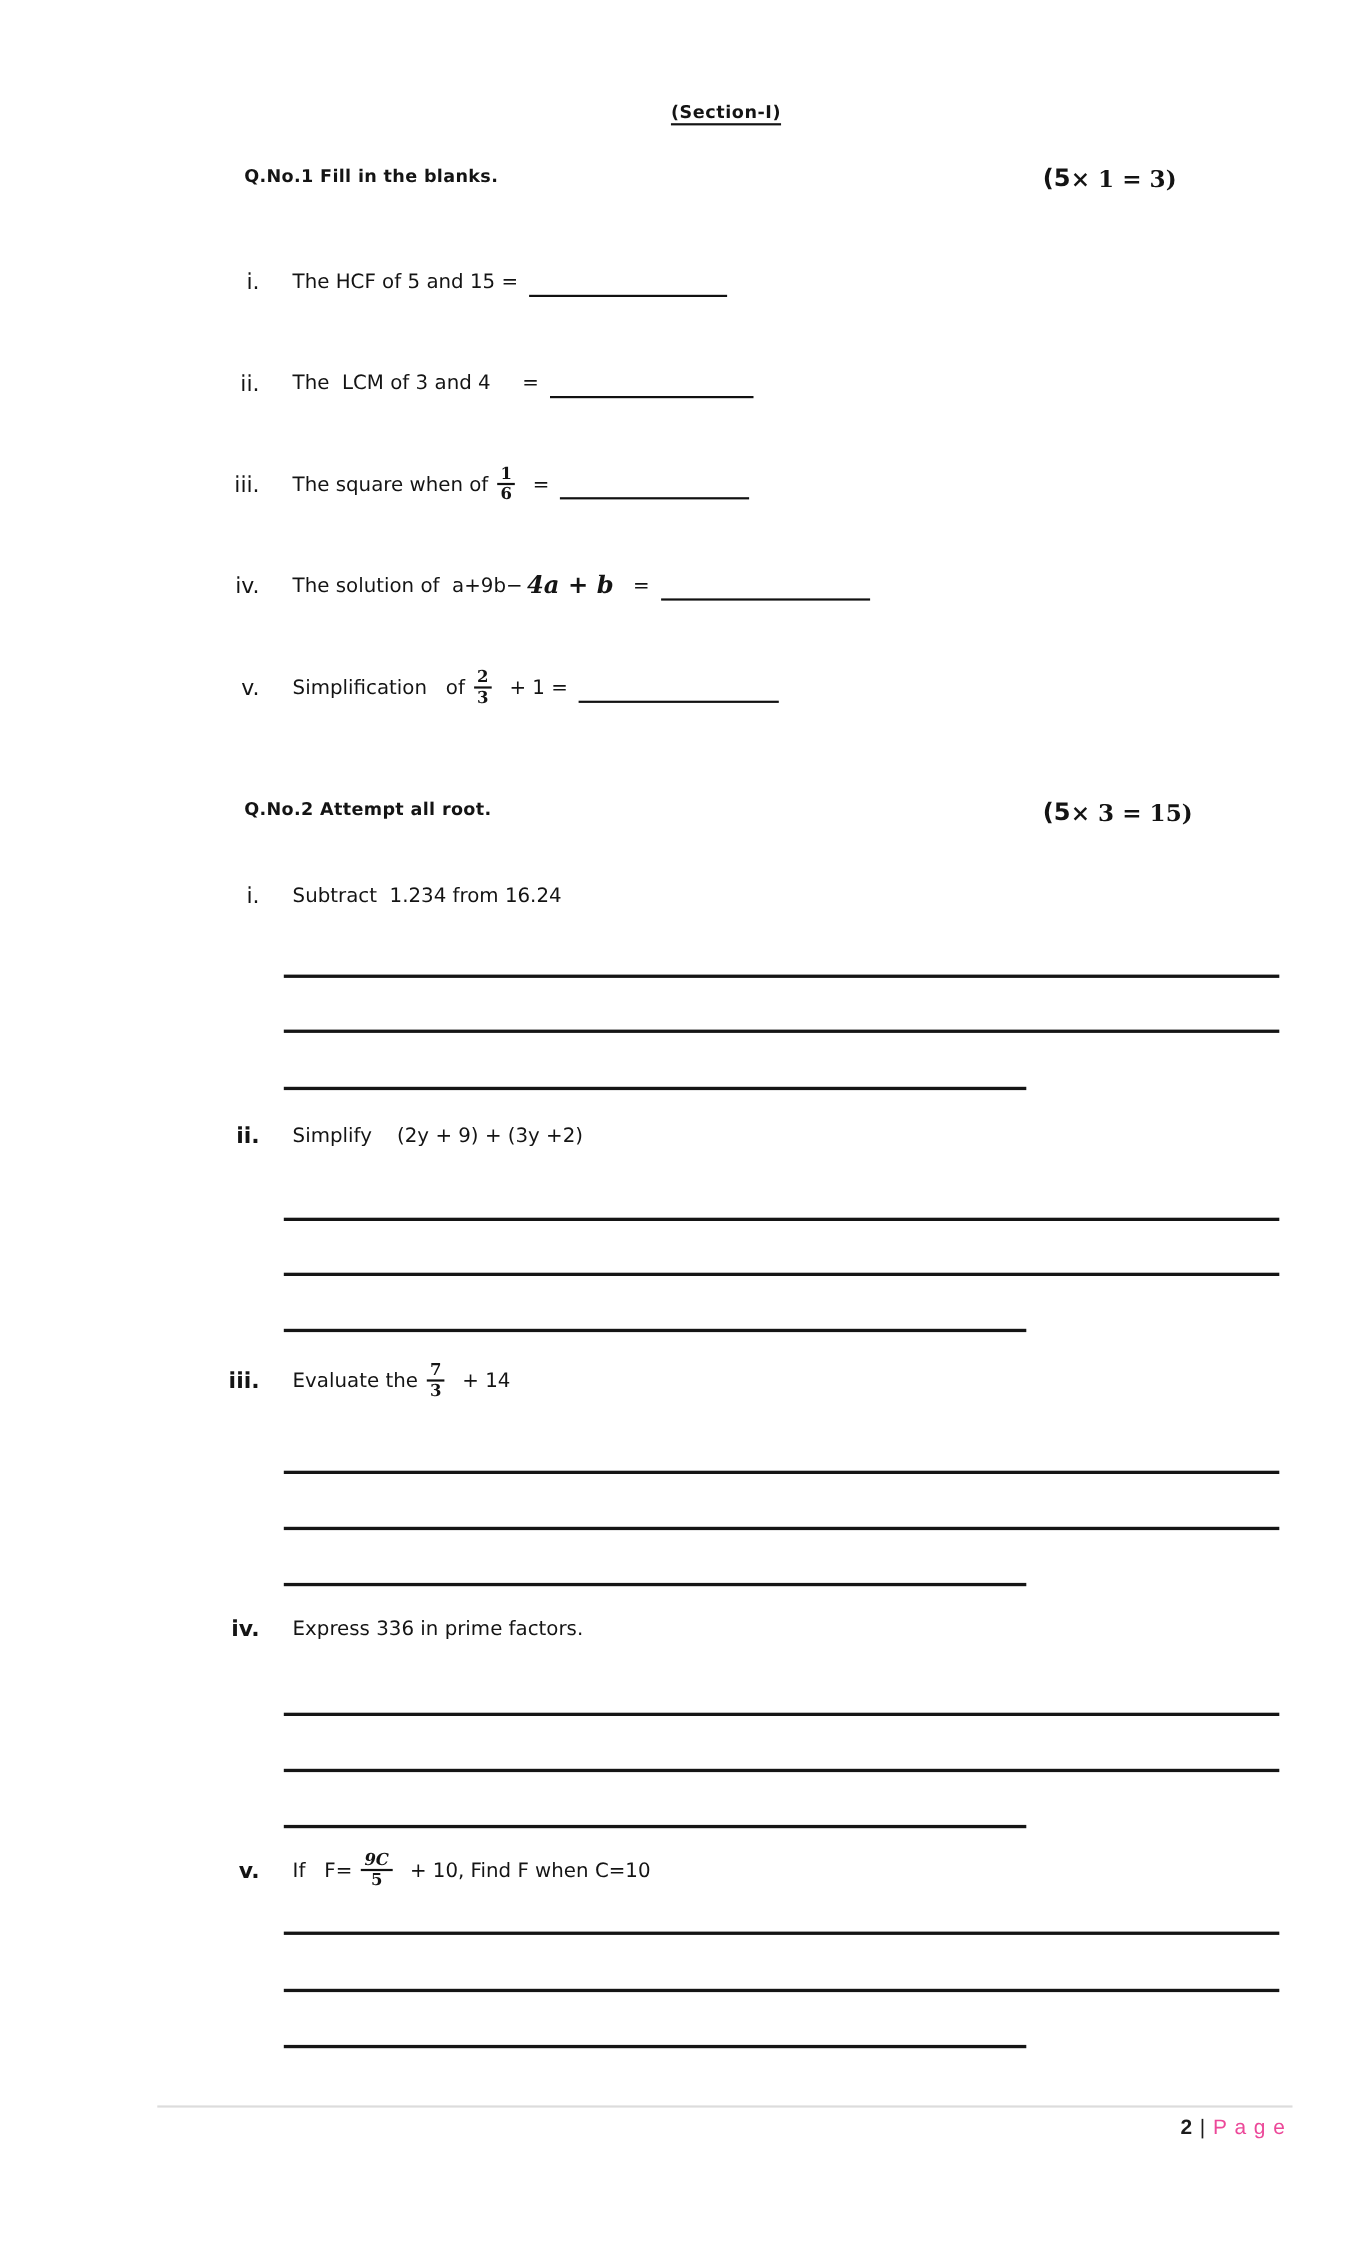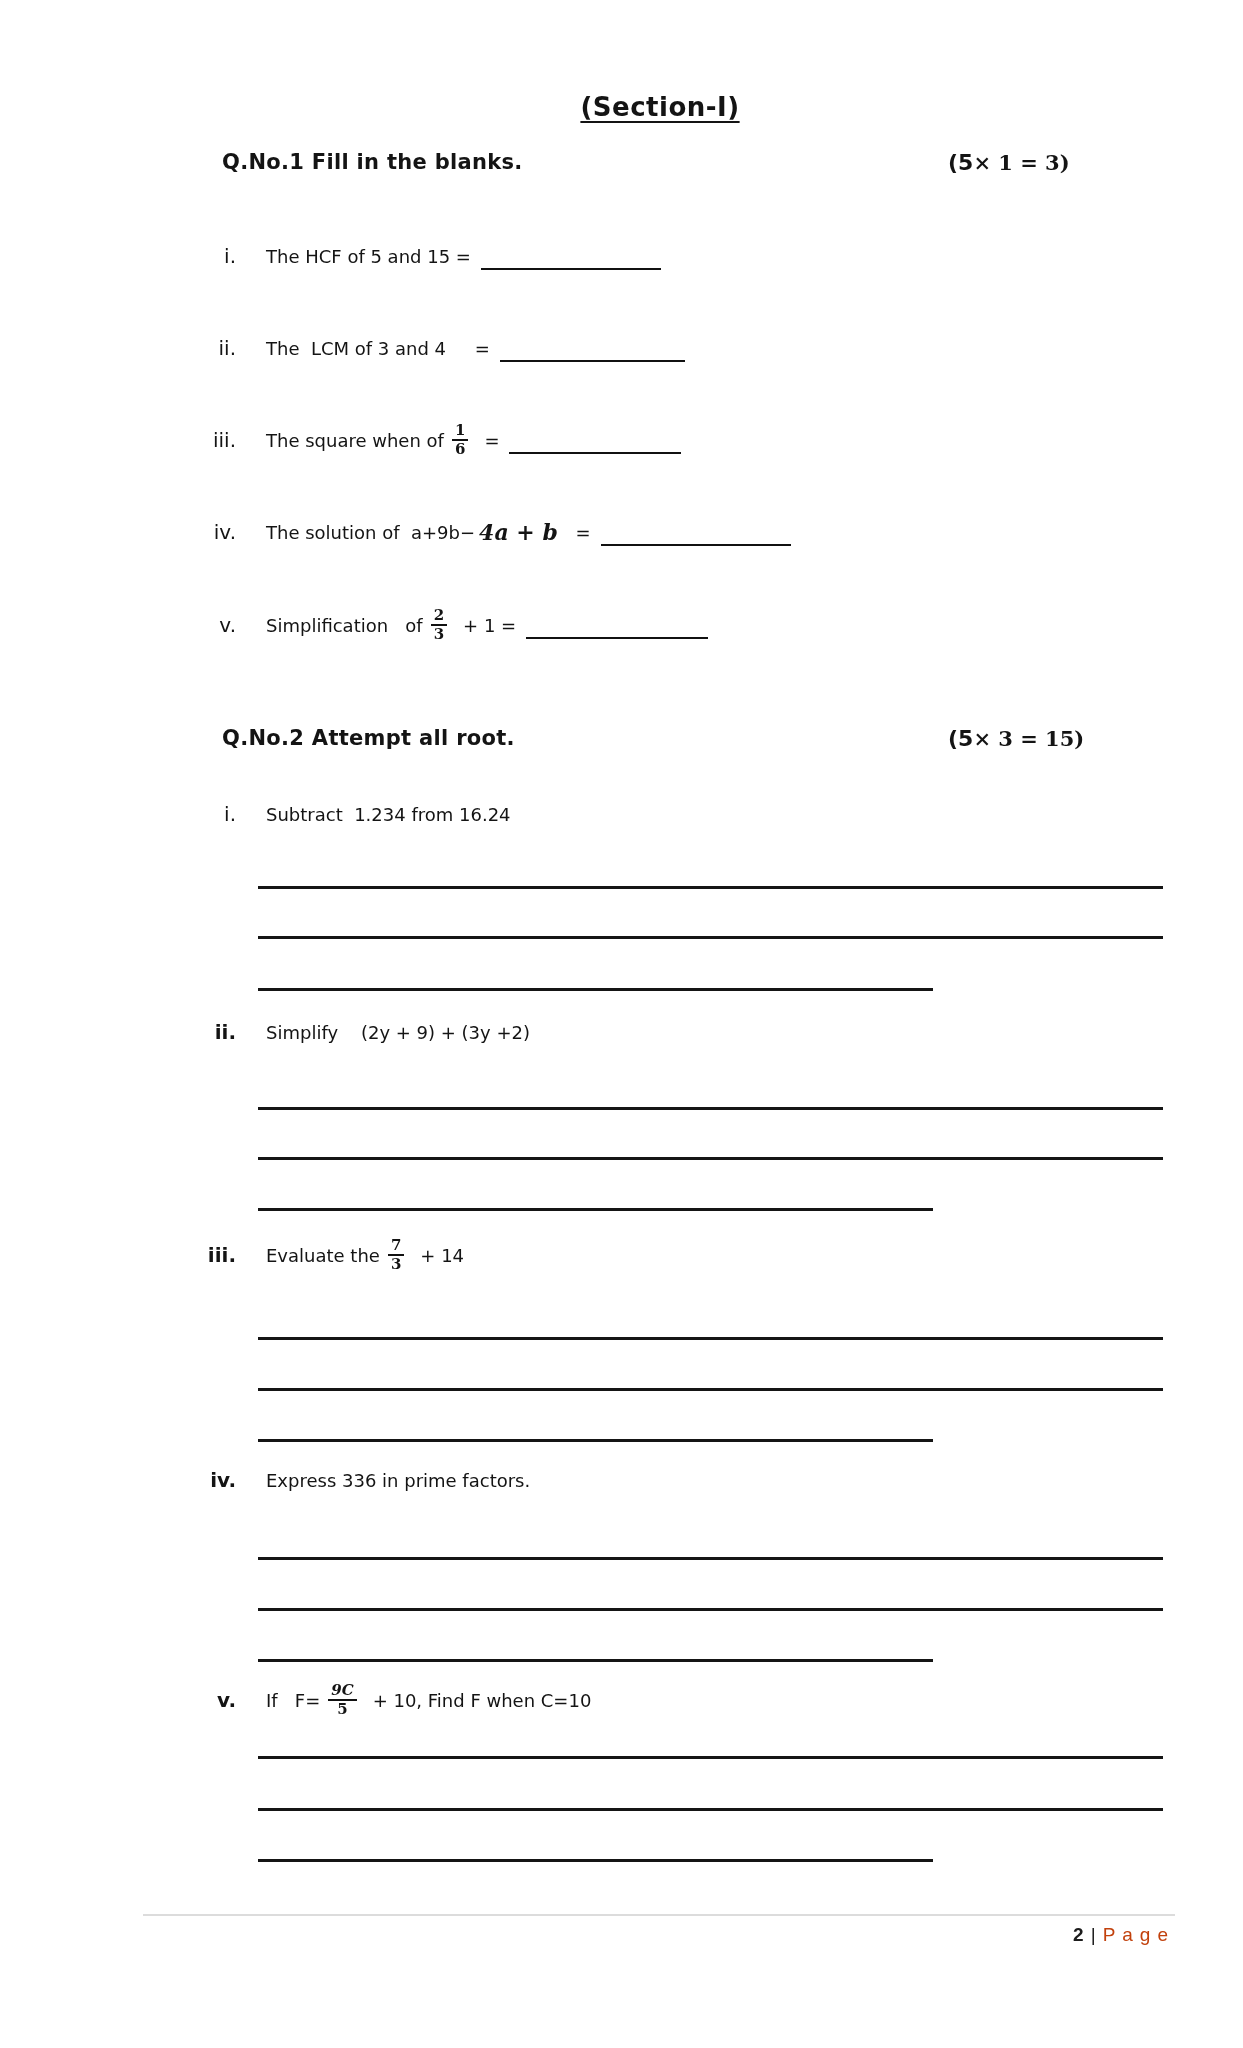--- a/index.html
+++ b/index.html
@@ -6,27 +6,27 @@
   .page{
     position:relative;
     width:1243px;height:2048px;
     background:#ffffff;
     font-family:"DejaVu Sans",sans-serif;
     color:#141414;
     overflow:hidden;
   }
   .sec-head{
     position:absolute;left:140px;width:1040px;
-    text-align:center;font-weight:700;font-size:26px;
+    text-align:center;font-weight:700;font-size:16px;
     text-decoration:underline;text-decoration-thickness:2px;text-underline-offset:5px;
     letter-spacing:.5px;
   }
   .qtitle{
     position:absolute;left:222px;
-    font-weight:700;font-size:21px;letter-spacing:.3px;white-space:pre-wrap;
+    font-weight:700;font-size:16px;letter-spacing:.3px;white-space:pre-wrap;
   }
   .marks{position:absolute;left:948px;display:flex;align-items:center;}
   .marks-pre{font-weight:700;font-size:22px;}
   .marks-rest{font-family:"DejaVu Serif",serif;font-weight:700;font-size:21px;white-space:pre-wrap;}
   .item{
     position:absolute;left:140px;width:1040px;height:36px;
     display:flex;align-items:center;
   }
   .inum{
     width:96px;flex:0 0 96px;text-align:right;
@@ -62,21 +62,21 @@
     position:absolute;top:1914px;left:143px;width:1032px;height:2px;
     background:#dcdcdc;
   }
   .footer{
     position:absolute;top:1924px;left:950px;width:225px;
     text-align:right;font-family:"Liberation Sans",sans-serif;font-size:19px;
     display:flex;justify-content:flex-end;align-items:center;gap:7px;
   }
   .pg-num{color:#1c1c1c;font-weight:700;}
   .pg-sep{color:#1c1c1c;font-weight:400;}
-  .pg-label{color:#c2410c;letter-spacing:7px;}
+  .pg-label{color:#ec4899;letter-spacing:7px;}
 </style>
 </head>
 <body>
 
 <div class="page">
 
   <div class="sec-head" style="top:92px">(Section-I)</div>
 
   <div class="qtitle" style="top:150px">Q.No.1 Fill in the blanks.</div>
   <div class="marks" style="top:150px">

